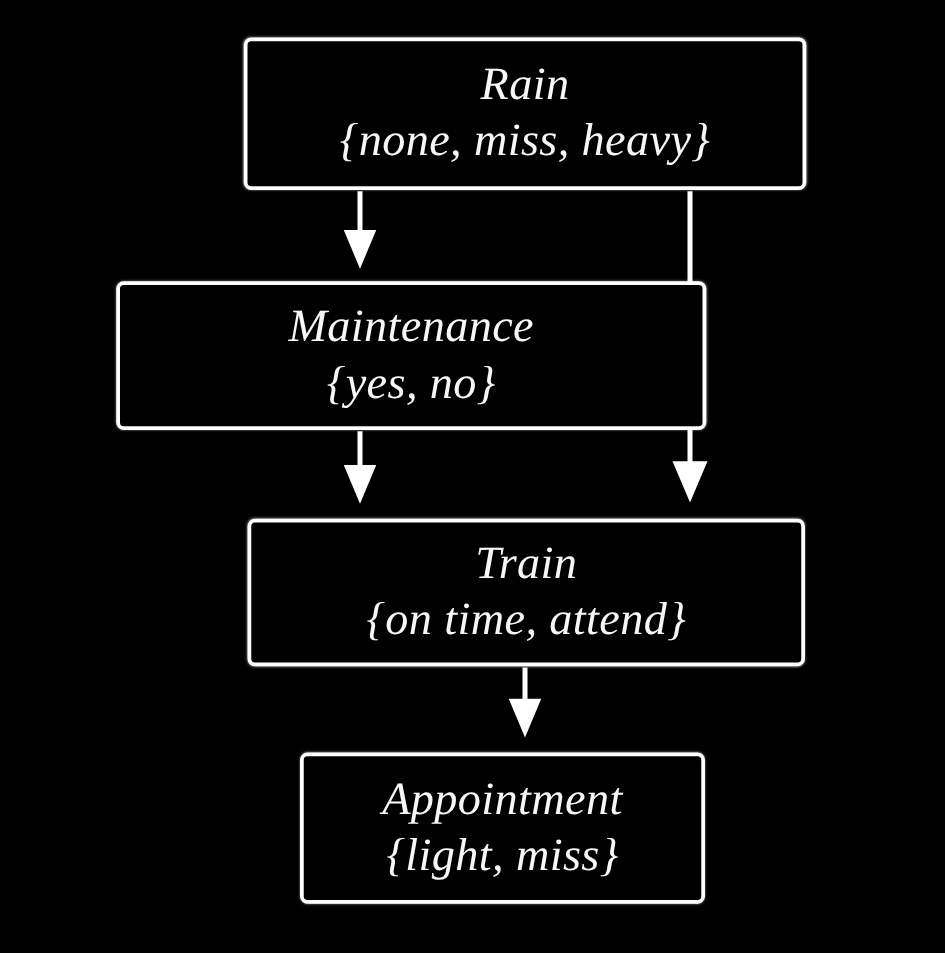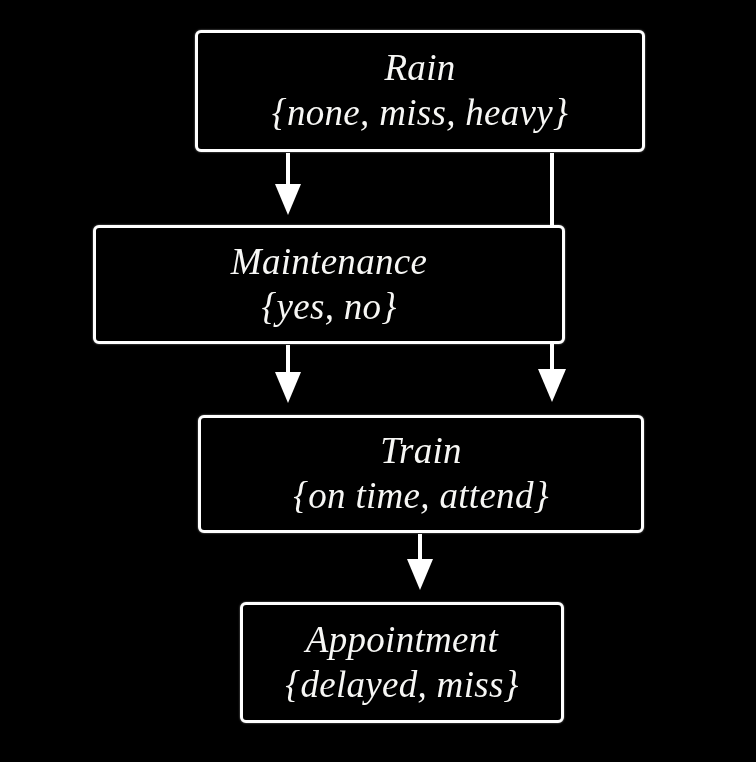--- a/index.html
+++ b/index.html
@@ -96,16 +96,16 @@
     <div class="vals">{yes, no}</div>
   </div>
 
   <div class="node" id="node-train">
     <div class="nm">Train</div>
     <div class="vals">{on time, attend}</div>
   </div>
 
   <div class="node" id="node-appointment">
     <div class="nm">Appointment</div>
-    <div class="vals">{delayed, miss}</div>
+    <div class="vals">{light, miss}</div>
   </div>
 
 </div>
 
 </body></html>

